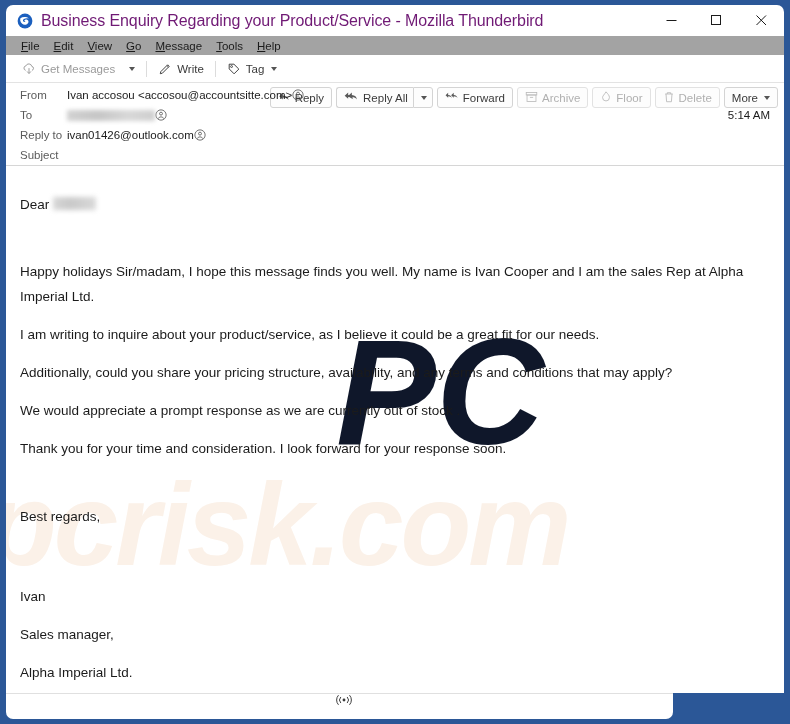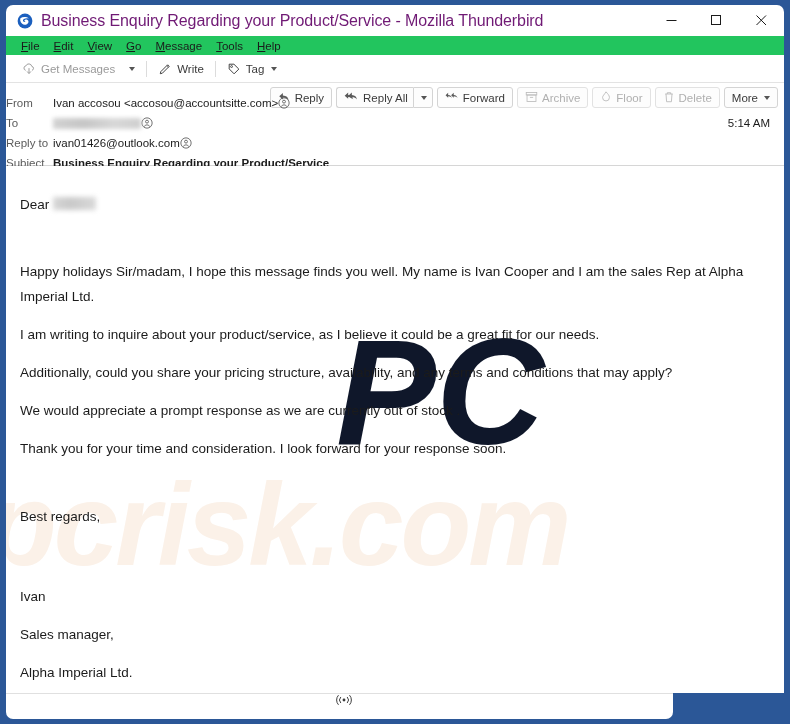--- a/index.html
+++ b/index.html
@@ -51,21 +51,21 @@
     display: flex; align-items: center; justify-content: center;
     color: #1b1b1b;
   }
   .winbtn svg { display: block; }
 
   
   .menubar {
     position: absolute;
     left: 6px; top: 36px;
     width: 778px; height: 19px;
-    background: #22c55e;
+    background: #a3a3a3;
     display: flex;
     align-items: center;
     padding-left: 8px;
   }
   .menuitem {
     font-size: 11.5px;
     color: #1b1b1b;
     padding: 1px 7px;
     white-space: nowrap;
   }
@@ -112,22 +112,23 @@
   .headerpane {
     position: absolute;
     left: 6px; top: 83px;
     width: 778px; height: 83px;
     background: #ffffff;
     border-bottom: 1px solid #d6d6d6;
     padding: 6px 0 0 0;
   }
   .hdr-row {
     display: flex;
-    align-items: flex-end;
+    align-items: flex-start;
     height: 20px;
+    padding-left: 14px;
     position: relative;
   }
   .hdr-label {
     width: 47px;
     font-size: 11.5px;
     color: #5b5b5b;
     flex: 0 0 auto;
   }
   .hdr-label.w-reply { width: 47px; }
   .hdr-value {
@@ -434,21 +435,20 @@
             <circle cx="7" cy="7" r="6" fill="none" stroke="#5a5a5a" stroke-width="1"></circle>
             <circle cx="7" cy="5.4" r="1.7" fill="none" stroke="#5a5a5a" stroke-width="1"></circle>
             <path d="M3.7 11.3a3.6 3.6 0 0 1 6.6 0" fill="none" stroke="#5a5a5a" stroke-width="1"></path>
           </svg>
         </span>
       </div>
     </div>
 
     <div class="hdr-row">
       <div class="hdr-label">Subject</div>
-      <div class="hdr-value bold">Business Enquiry Regarding your Product/Service</div>
     </div>
   </div>
 
   <div class="bodypane">
     <div class="watermark">pcrisk.com</div>
     <div class="watermark2">PC</div>
 
     <div class="bodytext">
       <p class="tight">
         <span>Dear</span><span class="greet-redact"></span>

